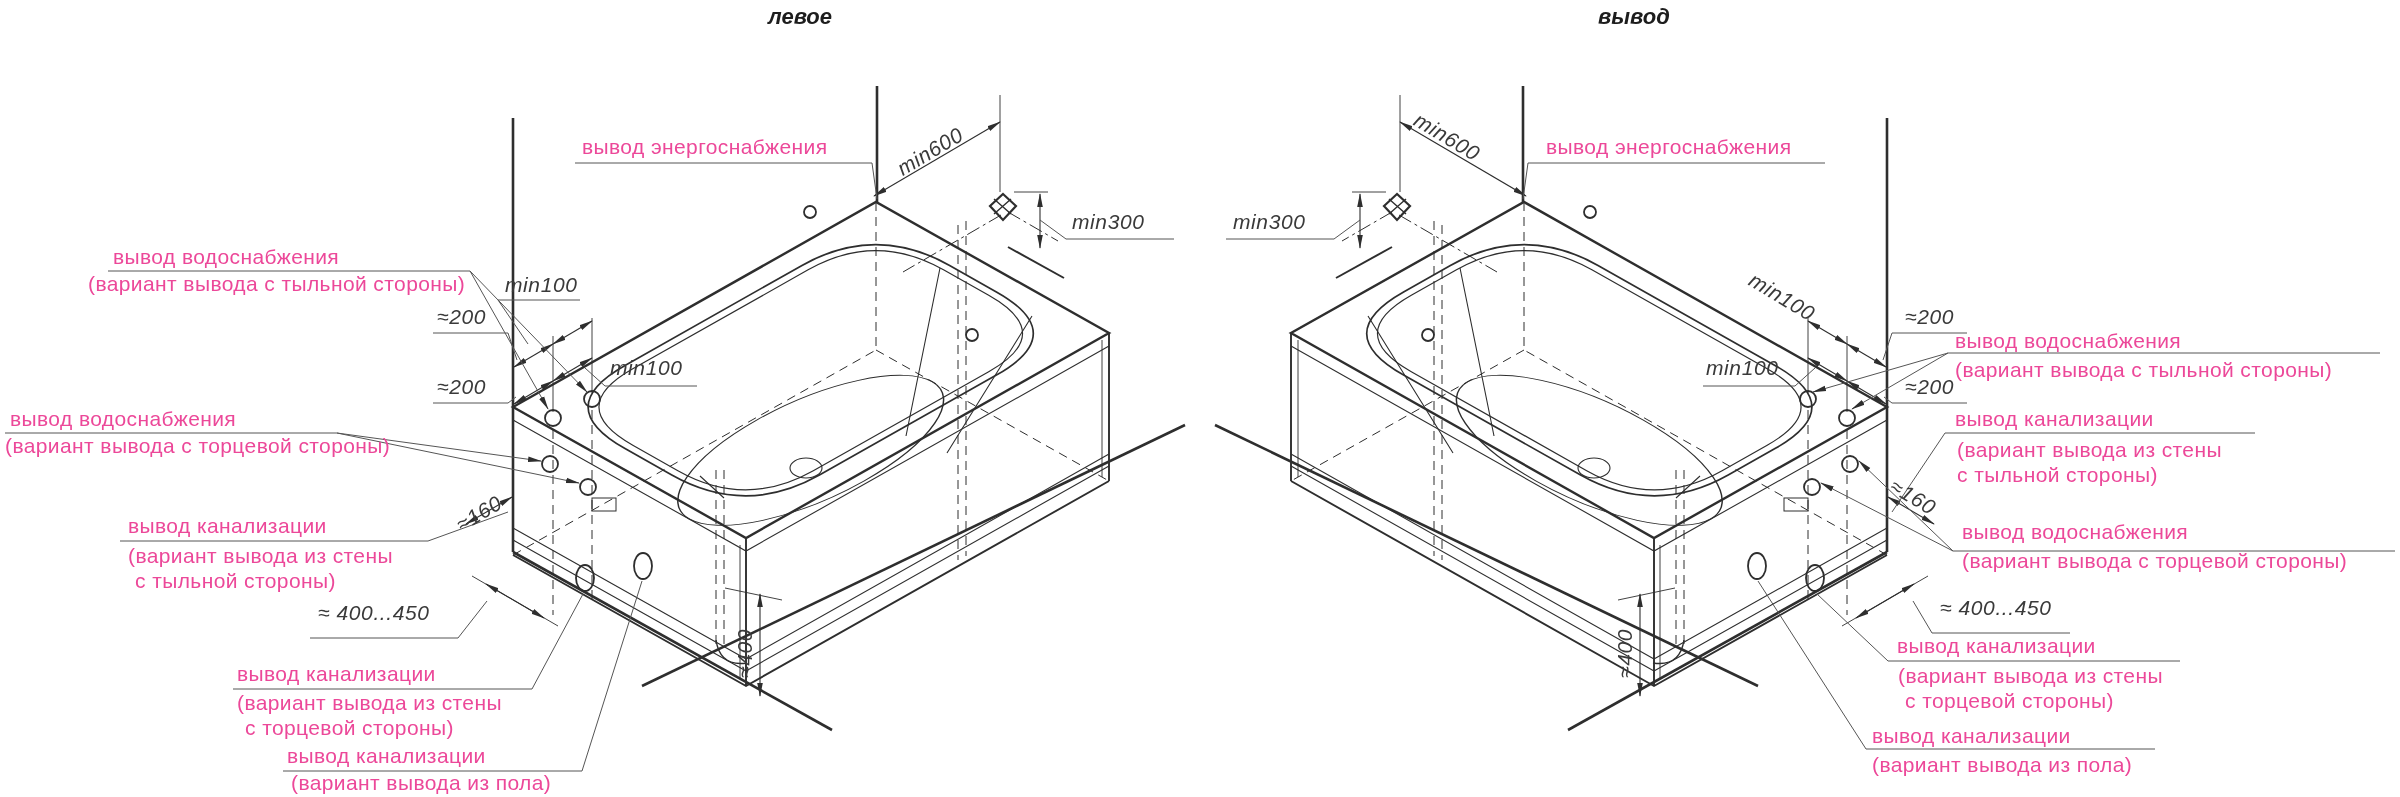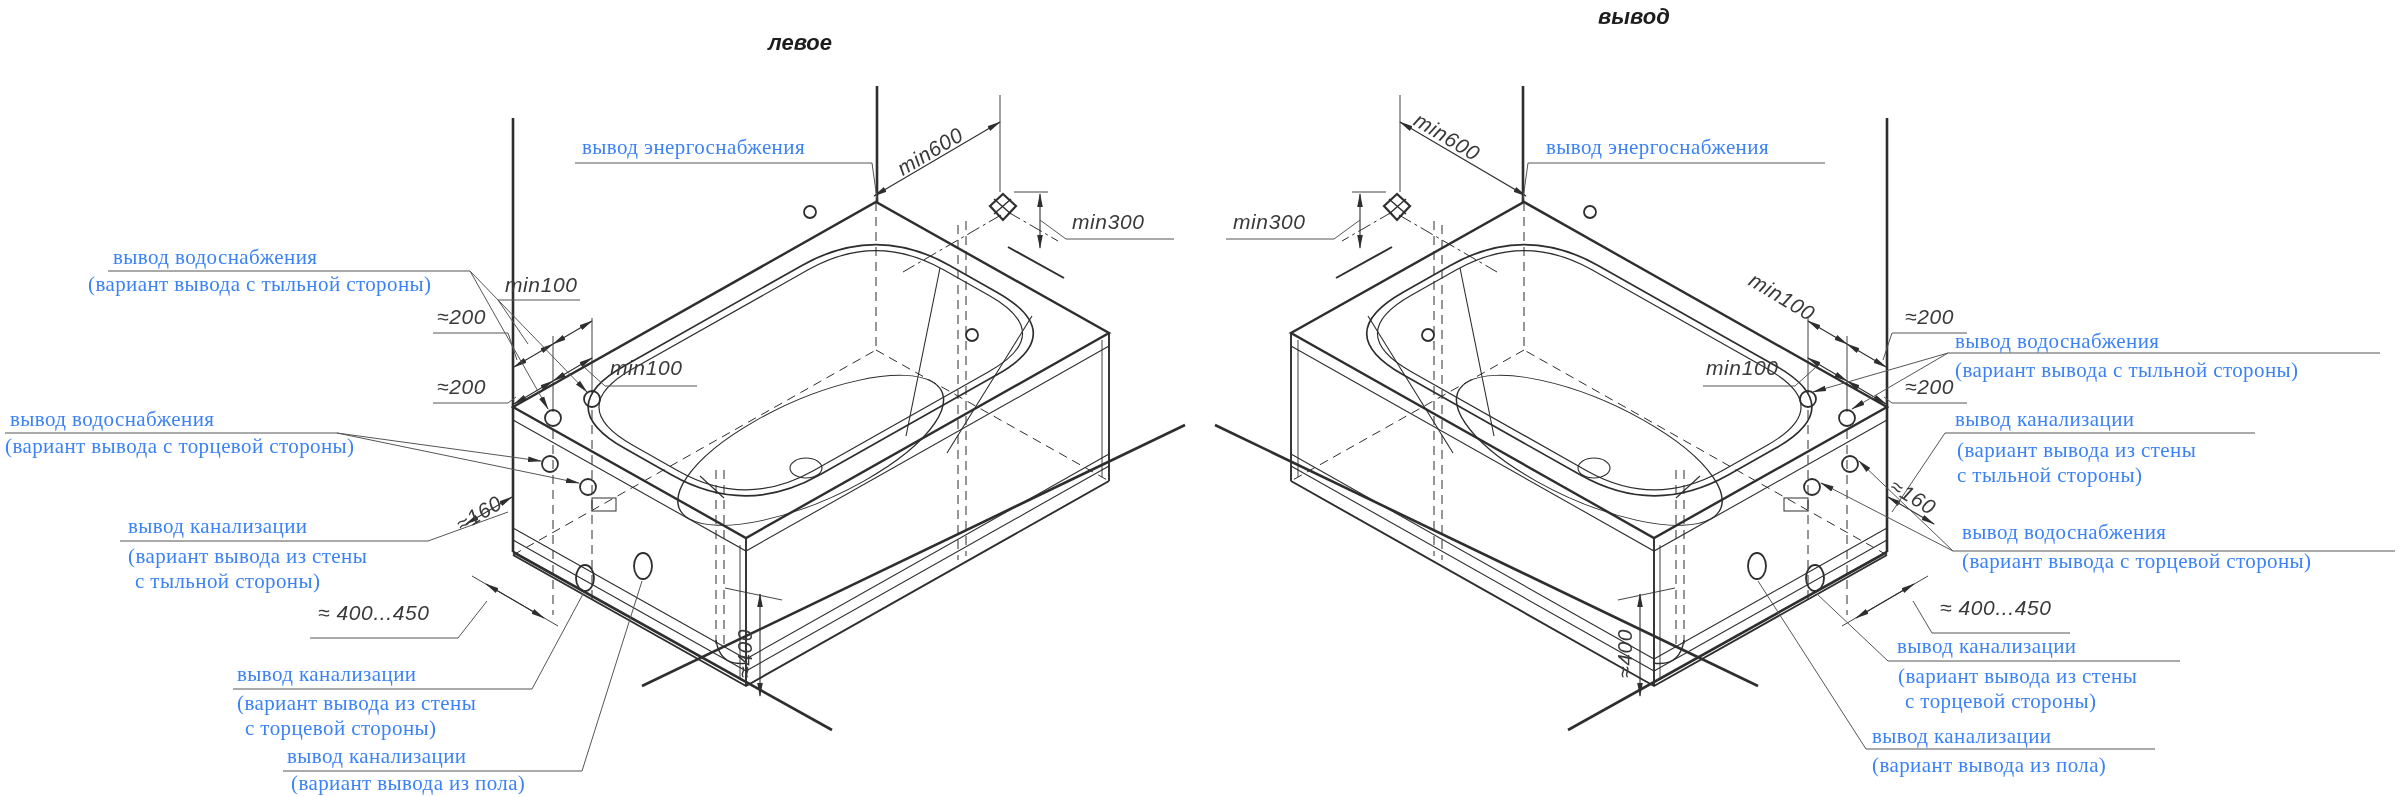--- a/index.html
+++ b/index.html
@@ -1,19 +1,19 @@
 <!DOCTYPE html>
 <html><head>
 <meta charset="utf-8">
 <style>
   html,body{margin:0;padding:0;background:#ffffff;}
   .stage{position:relative;width:2400px;height:797px;background:#ffffff;overflow:hidden;
          font-family:"Liberation Sans",sans-serif;color:#3a3a3a;}
   svg.art{position:absolute;left:0;top:0;}
-  .lbl{position:absolute;font-size:21px;line-height:26px;color:#3b82f6;white-space:nowrap;letter-spacing:.4px;font-family:Liberation Serif, serif;}
+  .lbl{position:absolute;font-size:21px;line-height:26px;color:#ec4899;white-space:nowrap;letter-spacing:.4px;}
   .dim{position:absolute;font-size:21px;font-style:italic;color:#3a3a3a;white-space:nowrap;letter-spacing:.6px;}
   .title{position:absolute;font-size:22px;font-weight:bold;font-style:italic;color:#1d1d1d;white-space:nowrap;}
   .rotm31{transform:rotate(-31deg);transform-origin:left top;}
   .rotp31{transform:rotate(31deg);transform-origin:left top;}
   .rotm90{transform:rotate(-90deg);transform-origin:left top;}
 </style>
 </head>
 <body>
 
 <div class="stage">
@@ -128,21 +128,21 @@
     <path d="M1945,433 H2255 M1945,433 L1892,512"></path>
     <path d="M1953,551 H2395"></path>
     <path d="M1953,551 L1859,461" marker-end="url(#arr)"></path>
     <path d="M1953,551 L1821,483" marker-end="url(#arr)"></path>
     <path d="M1932,633 H2070 M1932,633 L1913,601"></path>
     <path d="M1888,661 H2180 M1888,661 L1817,594"></path>
     <path d="M1866,749 H2155 M1866,749 L1758,581"></path>
   </g>
 </svg>
 
-<div class="title" style="left:768px;top:4px;margin-top:26px;">левое</div>
+<div class="title" style="left:768px;top:4px;">левое</div>
 <div class="title" style="left:1598px;top:4px;">вывод</div>
 
 <div class="lbl" style="left:582px;top:134px;">вывод энергоснабжения</div>
 <div class="dim rotm31" style="left:893px;top:160px;">min600</div>
 <div class="dim" style="left:1072px;top:210px;">min300</div>
 <div class="lbl" style="left:113px;top:244px;">вывод водоснабжения</div>
 <div class="lbl" style="left:88px;top:271px;">(вариант вывода с тыльной стороны)</div>
 <div class="dim" style="left:505px;top:273px;">min100</div>
 <div class="dim" style="left:437px;top:305px;">≈200</div>
 <div class="dim" style="left:610px;top:356px;">min100</div>

